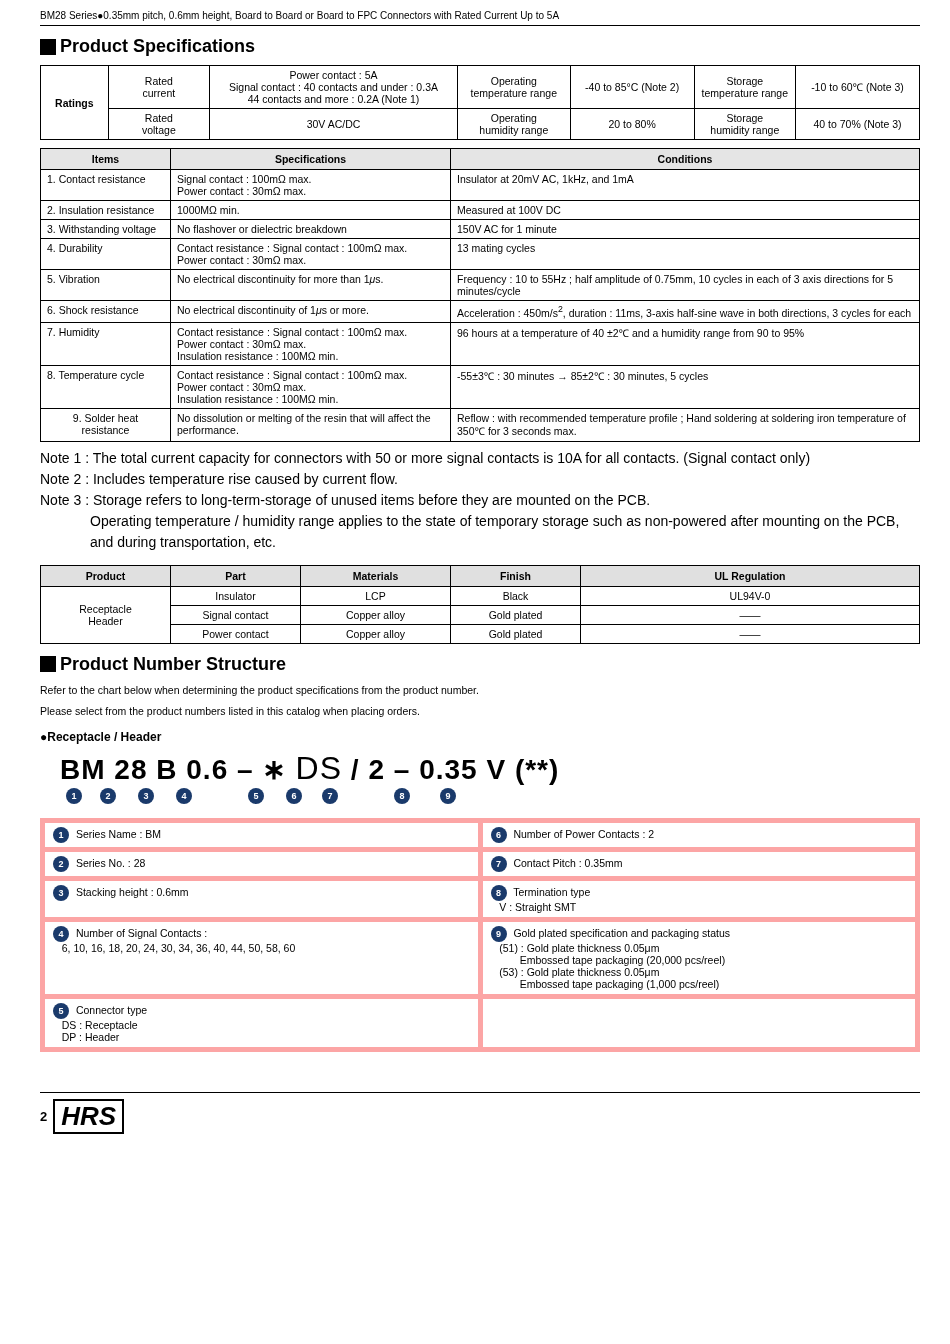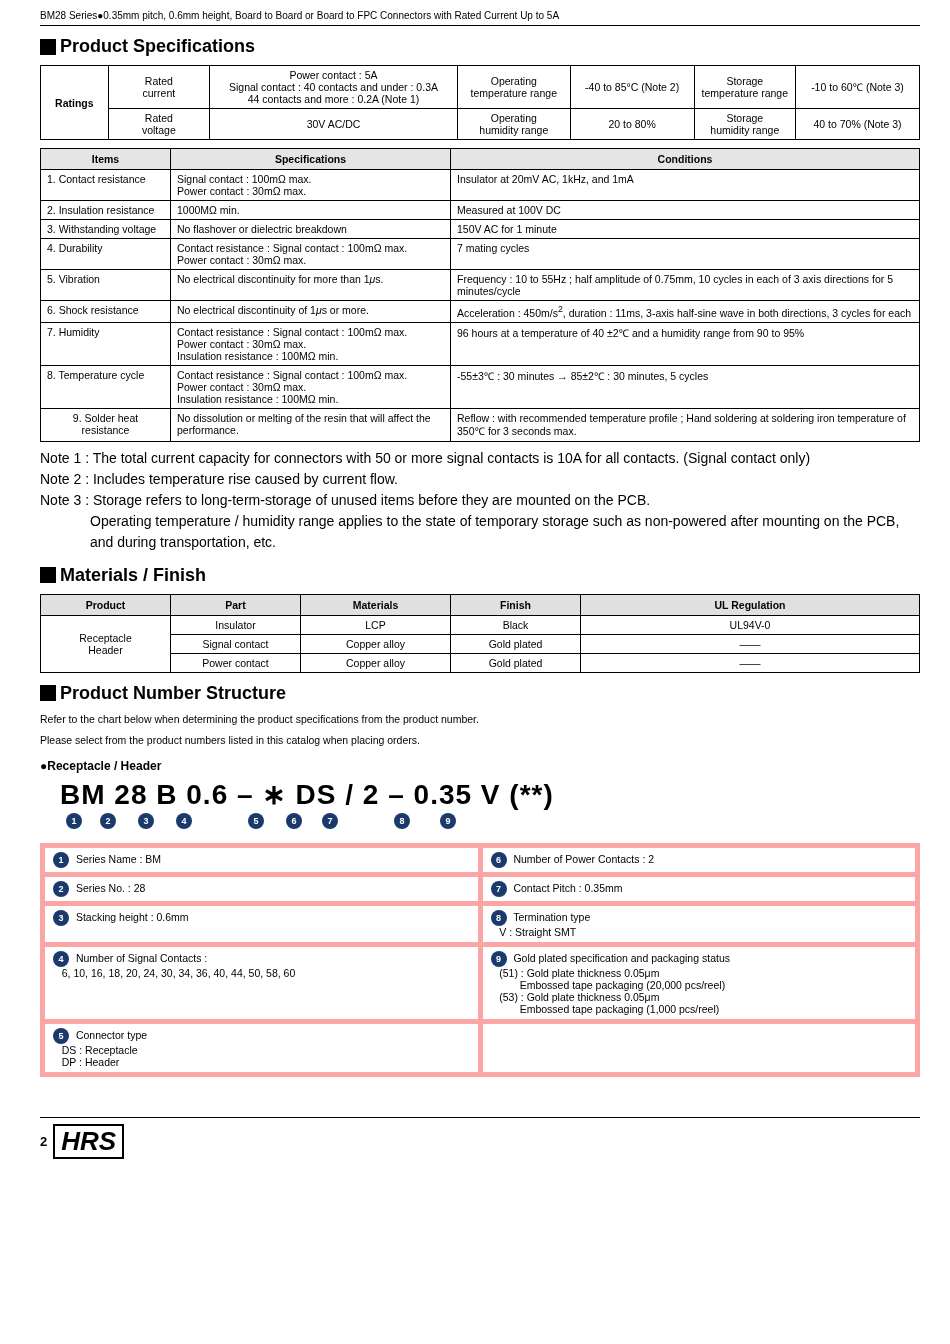--- a/index.html
+++ b/index.html
@@ -187,21 +187,21 @@
         <td>Measured at 100V DC</td>
       </tr>
       <tr>
         <td>3. Withstanding voltage</td>
         <td>No flashover or dielectric breakdown</td>
         <td>150V AC for 1 minute</td>
       </tr>
       <tr>
         <td>4. Durability</td>
         <td>Contact resistance : Signal contact : 100mΩ max.<br>Power contact : 30mΩ max.</td>
-        <td>7 mating cycles</td>
+        <td>13 mating cycles</td>
       </tr>
       <tr>
         <td>5. Vibration</td>
         <td>No electrical discontinuity for more than 1<i>μ</i>s.</td>
         <td>Frequency : 10 to 55Hz ; half amplitude of 0.75mm, 10 cycles in each of 3 axis directions for 5 minutes/cycle</td>
       </tr>
       <tr>
         <td>6. Shock resistance</td>
         <td>No electrical discontinuity of 1<i>μ</i>s or more.</td>
         <td>Acceleration : 450m/s<sup>2</sup>, duration : 11ms, 3-axis half-sine wave in both directions, 3 cycles for each</td>
@@ -226,24 +226,20 @@
 
   <div class="notes">
     <div>Note 1 : The total current capacity for connectors with 50 or more signal contacts is 10A for all contacts. (Signal contact only)</div>
     <div>Note 2 : Includes temperature rise caused by current flow.</div>
     <div>Note 3 : Storage refers to long-term-storage of unused items before they are mounted on the PCB.</div>
     <div style="padding-left: 50px;">Operating temperature / humidity range applies to the state of temporary storage such as non-powered after mounting on the PCB, and during transportation, etc.</div>
   </div>
 </div>
 
 <div class="section-spacer">
-  <div class="section-title">
-    <span class="black-square"></span>
-    <span>Materials / Finish</span>
-  </div>
   <table class="materials-table">
     <thead>
       <tr>
         <th style="width:130px;">Product</th>
         <th style="width:130px;">Part</th>
         <th style="width:150px;">Materials</th>
         <th style="width:130px;">Finish</th>
         <th>UL Regulation</th>
       </tr>
     </thead>
@@ -290,21 +286,21 @@
       <span style="font-size:28px;font-weight:bold;">28</span>
       <span style="font-size:28px;">&nbsp;</span>
       <span style="font-size:28px;font-weight:bold;">B</span>
       <span style="font-size:28px;">&nbsp;</span>
       <span style="font-size:28px;font-weight:bold;">0.6</span>
       <span style="font-size:28px;">&nbsp;</span>
       <span style="font-size:28px;font-weight:bold;">–</span>
       <span style="font-size:28px;">&nbsp;</span>
       <span style="font-size:28px;font-weight:bold;">∗</span>
       <span style="font-size:28px;">&nbsp;</span>
-      <span style="font-size:28px;font-weight:bold;">DS</span>
+      <span style="font-size:32px;font-weight:normal;">DS</span>
       <span style="font-size:28px;">&nbsp;</span>
       <span style="font-size:28px;font-weight:bold;">/</span>
       <span style="font-size:28px;">&nbsp;</span>
       <span style="font-size:28px;font-weight:bold;">2</span>
       <span style="font-size:28px;">&nbsp;</span>
       <span style="font-size:28px;font-weight:bold;">–</span>
       <span style="font-size:28px;">&nbsp;</span>
       <span style="font-size:28px;font-weight:bold;">0.35</span>
       <span style="font-size:28px;">&nbsp;</span>
       <span style="font-size:28px;font-weight:bold;">V</span>

